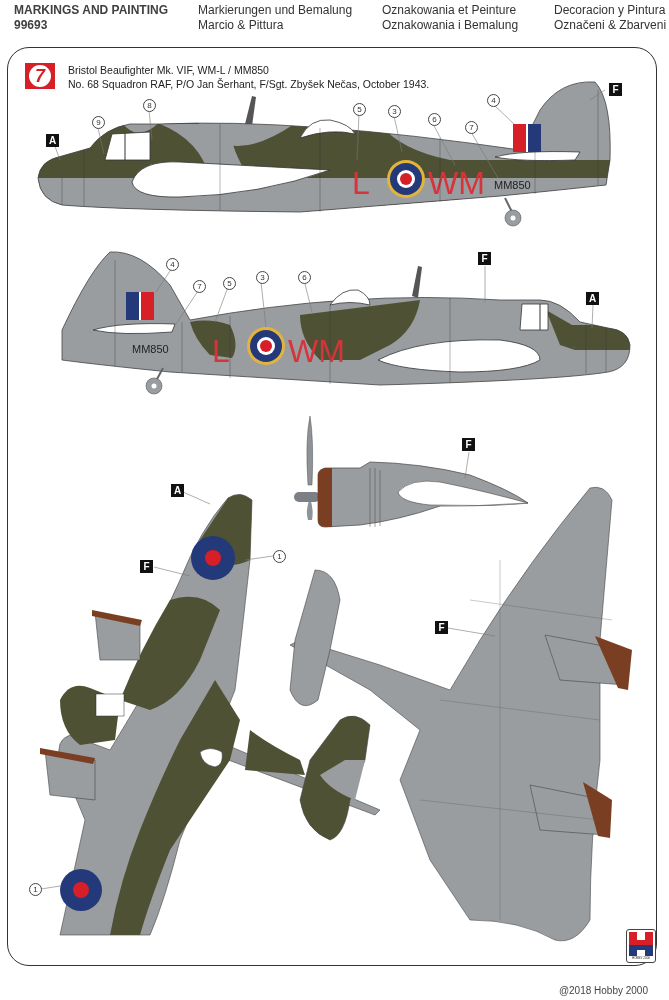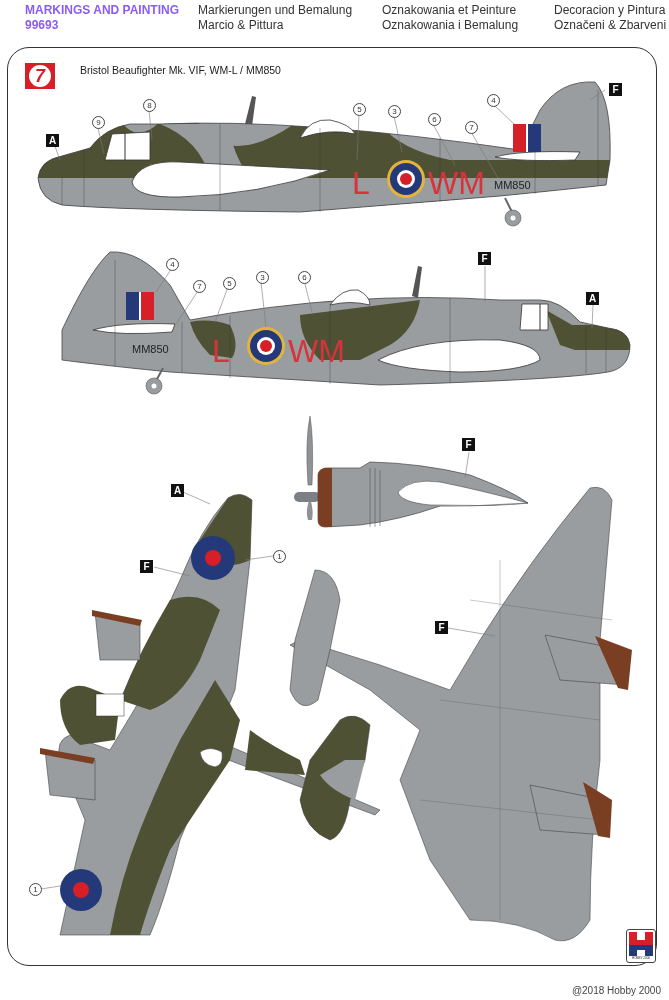--- a/index.html
+++ b/index.html
@@ -1,34 +1,34 @@
 <!DOCTYPE html>
 <html><head>
 <meta charset="utf-8">
 <style>
   html, body { margin: 0; padding: 0; background: #ffffff; }
   body { width: 669px; height: 1000px; position: relative; overflow: hidden;
          font-family: "Liberation Sans", sans-serif; color: #222; }
   .hdr { position: absolute; top: 3px; font-size: 12px; line-height: 15px; color: #333; }
   .hdr .t { display: block; white-space: nowrap; }
-  .hdr-main { left: 25px; font-weight: bold; color: #8b5cf6; }
+  .hdr-main { left: 14px; font-weight: bold; color: #404040; }
   .hdr-de { left: 198px; }
   .hdr-fr { left: 382px; }
   .hdr-es { left: 554px; }
   .frame { position: absolute; left: 7px; top: 47px; width: 650px; height: 919px;
            border: 1.5px solid #333; border-radius: 22px 22px 22px 22px; box-sizing: border-box; }
   .badge { position: absolute; left: 25px; top: 63px; width: 30px; height: 26px; background: #d61f26;
            display: flex; align-items: center; justify-content: center; }
   .badge .ring { width: 22px; height: 22px; border-radius: 50%; background: #fff;
                  display: flex; align-items: center; justify-content: center; }
   .badge .num { color: #d61f26; font-weight: bold; font-size: 18px; font-style: italic; line-height: 22px; }
-  .desc { position: absolute; left: 68px; top: 63px; font-size: 10.5px; line-height: 14px; color: #222; white-space: nowrap; margin-left: 12px; }
+  .desc { position: absolute; left: 68px; top: 63px; font-size: 10.5px; line-height: 14px; color: #222; white-space: nowrap; }
   .desc span { display: block; }
   .drawing { position: absolute; left: 0; top: 0; }
-  .copyright { position: absolute; right: 8px; bottom: 4px; font-size: 10px; color: #444; }
+  .copyright { position: absolute; right: 21px; bottom: 4px; font-size: 10px; color: #444; }
   .logo { position: absolute; left: 626px; top: 929px; width: 30px; height: 34px; border: 1.5px solid #444;
           border-radius: 3px; background: #fff; box-sizing: border-box; padding: 2px; }
   .logo .top { height: 13px; background: #d61f26; position: relative; }
   .logo .bot { height: 11px; background: #23397a; position: relative; }
   .logo .top::before, .logo .bot::before { content: ""; position: absolute; left: 8px; width: 8px; background: #fff; }
   .logo .top::before { top: 0; height: 8px; }
   .logo .bot::before { bottom: 0; height: 6px; }
   .logo .lt { font-size: 3px; color: #222; text-align: center; line-height: 4px; }
   .lbl { position: absolute; background: #111; color: #fff; font-weight: bold; font-size: 10px;
          width: 13px; height: 13px; line-height: 13px; text-align: center; }
@@ -57,20 +57,21 @@
 
 <div class="frame"></div>
 
 <div class="badge">
   <div class="ring">
       <span class="num">7</span>
     </div>
 </div>
 <div class="desc">
   <span>Bristol Beaufighter Mk. VIF, WM-L / MM850</span>
+  <span>No. 68 Squadron RAF, P/O Jan Šerhant, F/Sgt. Zbyšek Nečas, October 1943.</span>
 </div>
 
 <svg class="drawing" width="669" height="1000" viewBox="0 0 669 1000">
   <defs>
     <clipPath id="clipL">
         <path d="M38,178 Q40,160 62,156 L90,148 Q105,128 130,124 L160,124 Q300,118 520,150 L540,110 Q560,80 595,82 Q612,100 610,160 L606,185 Q560,190 500,196 L300,212 Q120,210 62,205 Q40,200 38,178 Z"></path>
       </clipPath>
     <clipPath id="clipR">
         <path d="M630,345 Q628,330 608,328 L580,322 Q560,300 540,300 L500,300 Q350,290 190,320 L170,285 Q140,250 110,252 Q90,270 62,330 L62,360 Q100,365 170,372 L380,385 Q560,380 608,372 Q630,368 630,345 Z"></path>
       </clipPath>

